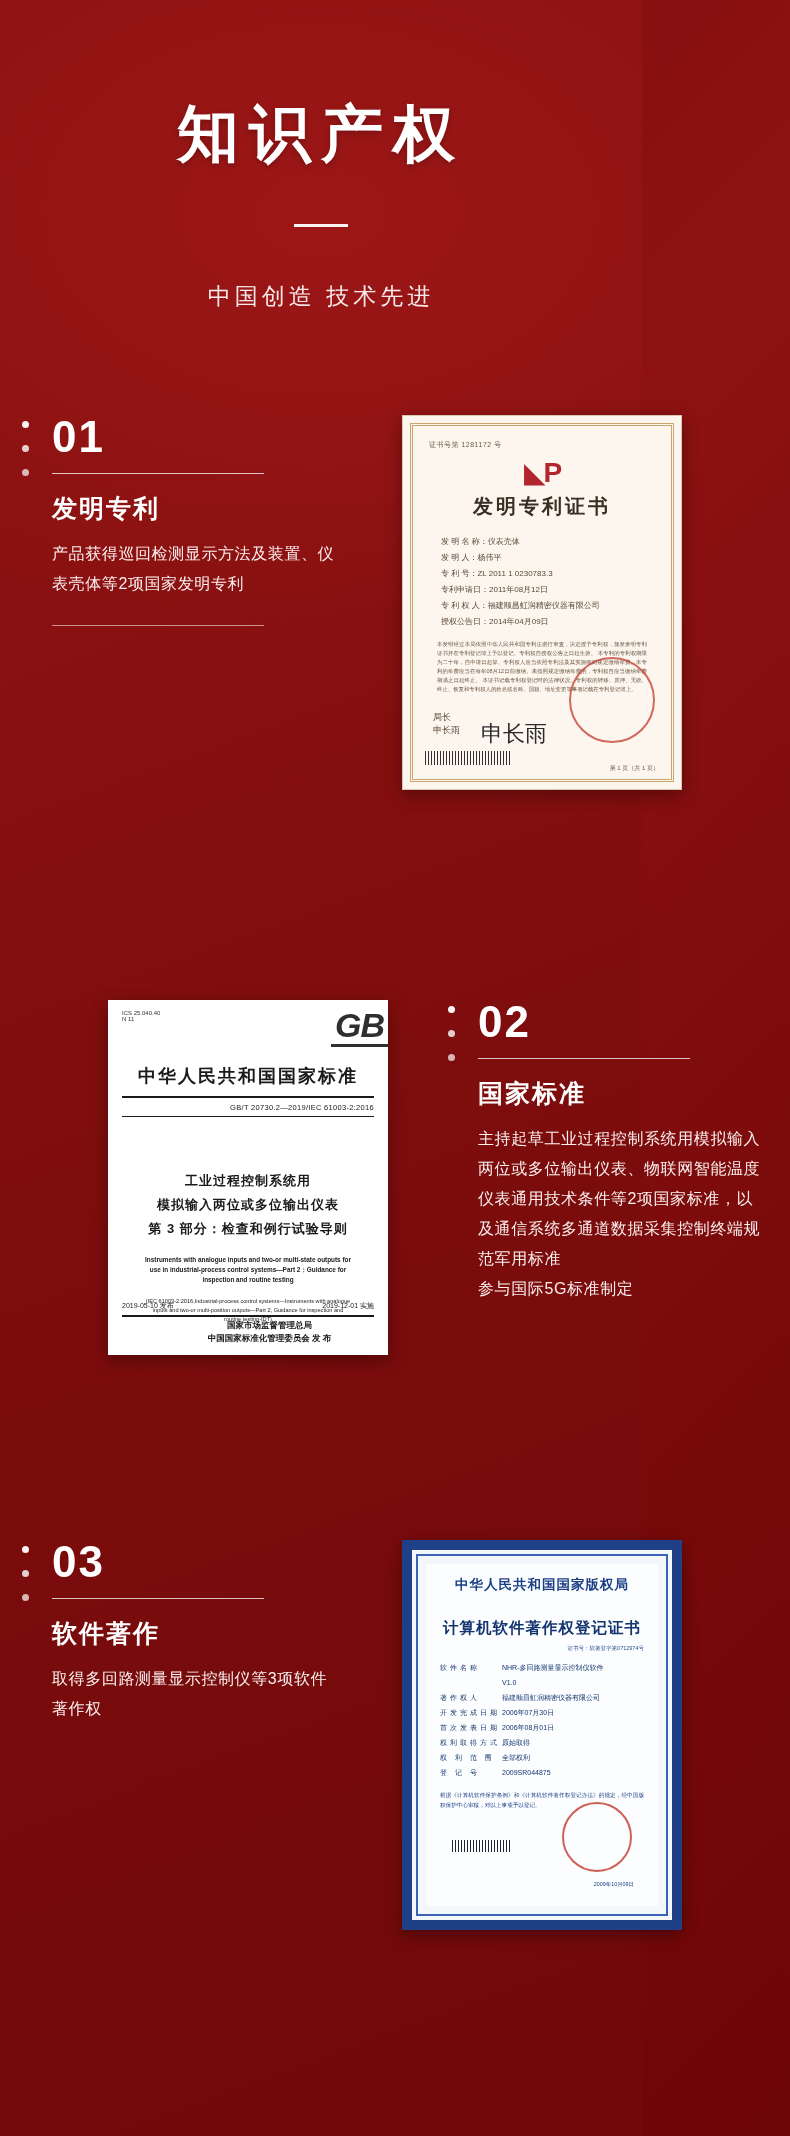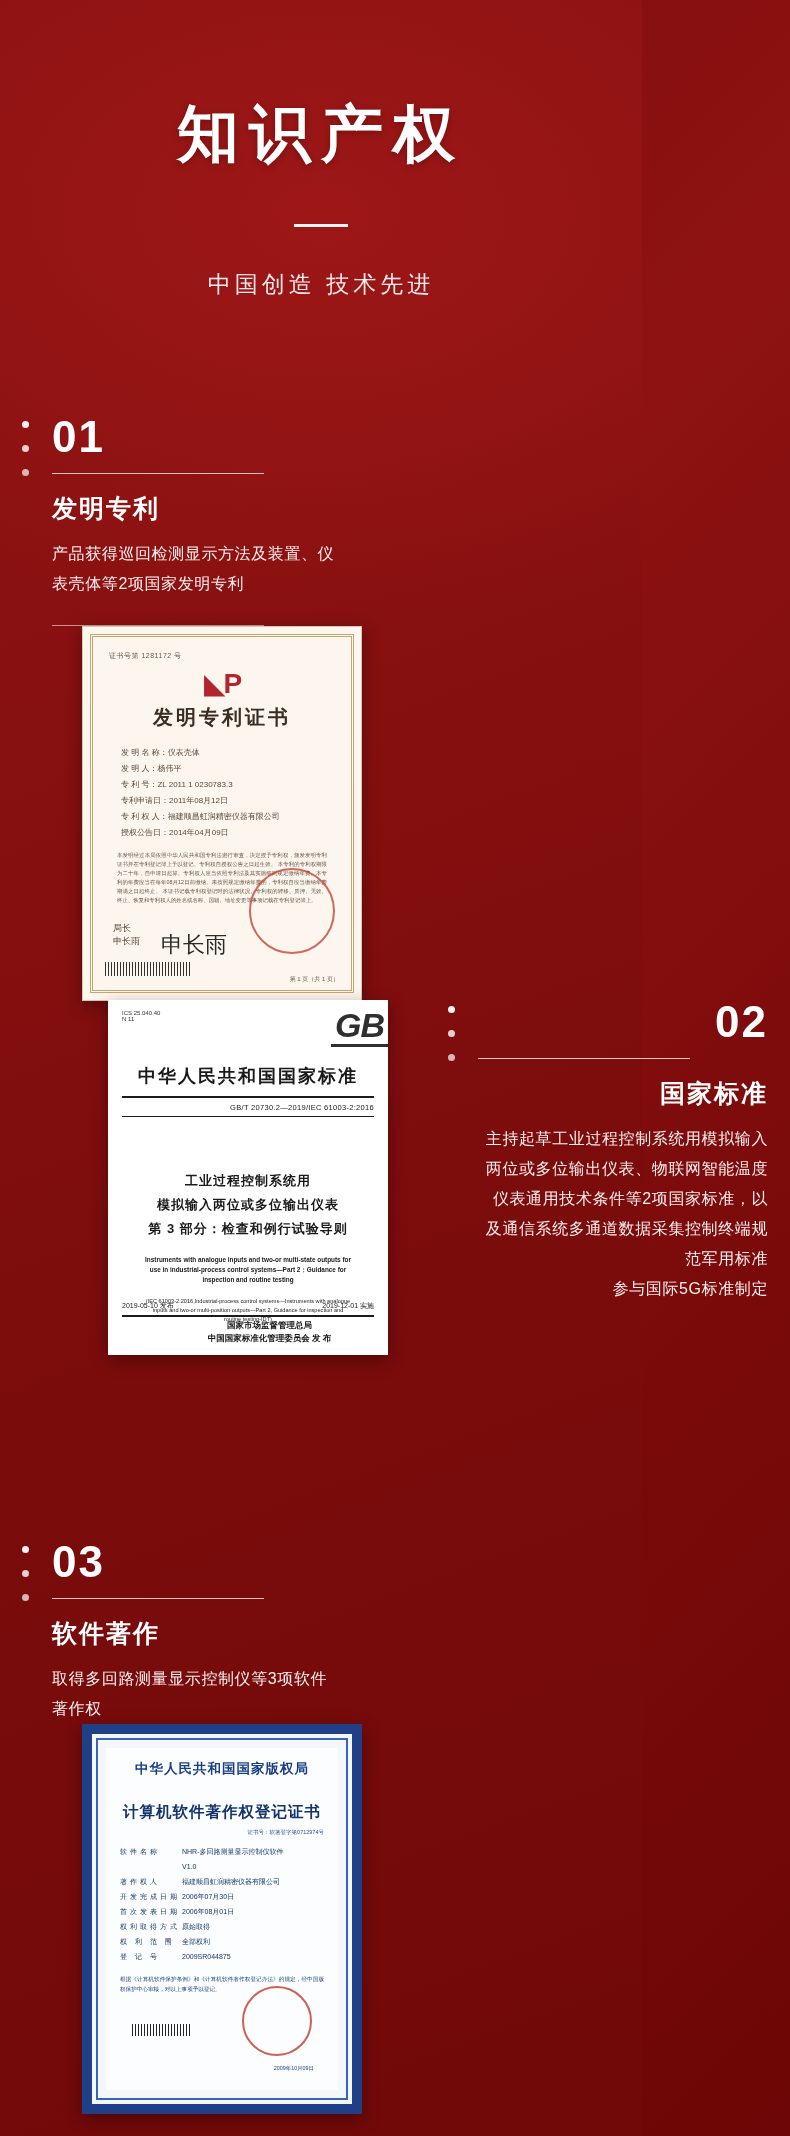--- a/index.html
+++ b/index.html
@@ -37,49 +37,48 @@
     text-shadow: 0 2px 6px rgba(0,0,0,0.25);
   }
   .header .rule {
     width: 54px;
     height: 3px;
     background: #ffffff;
     margin: 48px auto 0;
     opacity: .95;
   }
   .header .subtitle {
-    margin-top: 42px;
+    margin-top: 54px;
     font-size: 23px;
     letter-spacing: 4px;
     color: #f7e9e9;
   }
 
   
   .section {
     position: absolute;
     width: 790px;
   }
   .sec1 { top: 415px; }
   .sec2 { top: 1000px; }
   .sec3 { top: 1540px; }
 
   .row {
     display: flex;
     align-items: flex-start;
     padding: 0 22px;
-    flex-direction: column;
   }
   .row.reverse { flex-direction: row-reverse; }
 
   .textcol {
     width: 320px;
     position: relative;
     padding-left: 30px;
   }
-  .row.reverse .textcol { padding-left: 30px; padding-right: 0; text-align: right; }
+  .row.reverse .textcol { padding-left: 30px; padding-right: 0; }
 
   
   .dots {
     position: absolute;
     left: 0px;
     top: 6px;
     width: 8px;
   }
   .dots span {
     display: block;

